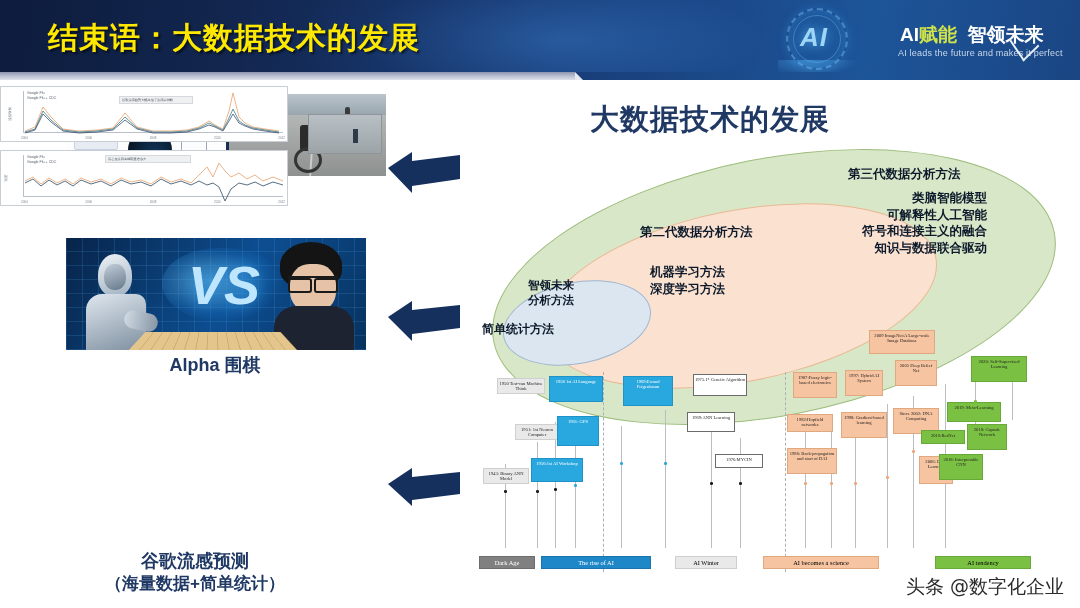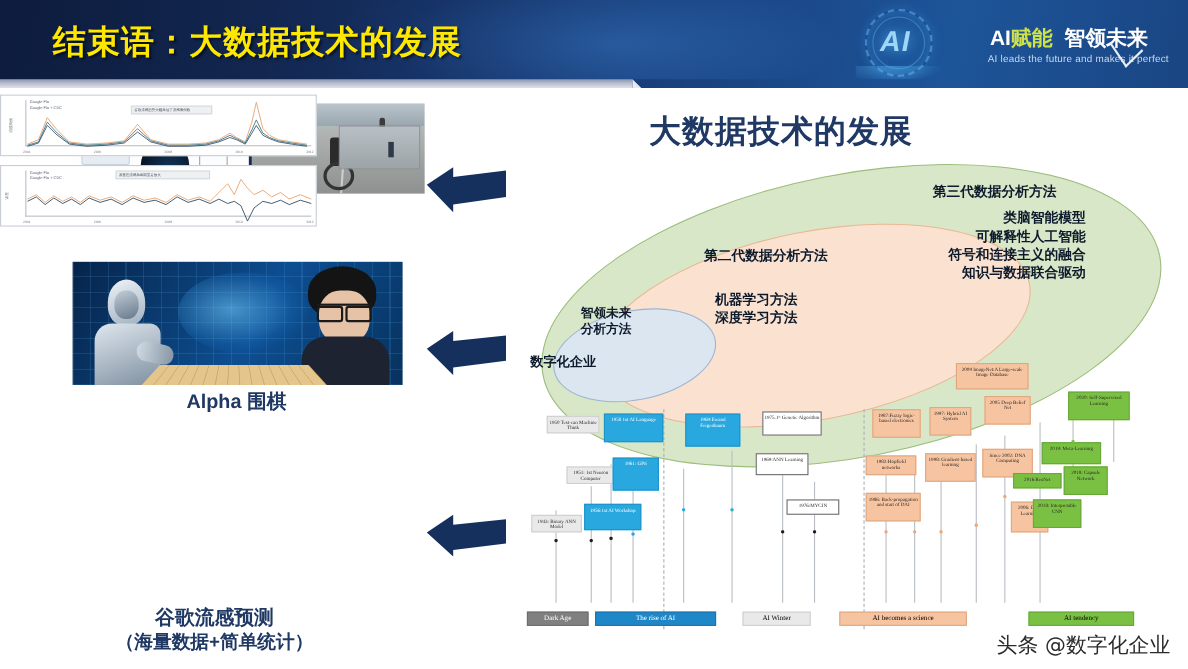--- a/index.html
+++ b/index.html
@@ -316,20 +316,21 @@
       </div>
     </div>
 
     <div class="cap cap1">
       <div class="cap-title">天机芯片</div>
     </div>
 
     <div class="img-alpha">
       <div class="ag-circuit"></div>
       <div class="ag-brain"></div>
+      <div class="ag-vs">VS</div>
       <div class="ag-robot">
         <div class="ag-robot-head"></div>
         <div class="ag-robot-face"></div>
         <div class="ag-robot-body"></div>
         <div class="ag-robot-arm"></div>
       </div>
       <div class="ag-human">
         <div class="ag-hair"></div>
         <div class="ag-face"></div>
         <div class="ag-glass"></div>
@@ -421,21 +422,21 @@
       <div class="venn-txt t-gen3-title">第三代数据分析方法</div>
       <div class="venn-txt t-gen3-body">类脑智能模型
 可解释性人工智能
 符号和连接主义的融合
 知识与数据联合驱动</div>
       <div class="venn-txt t-gen2-title">第二代数据分析方法</div>
       <div class="venn-txt t-gen2-body">机器学习方法
 深度学习方法</div>
       <div class="venn-txt t-gen1-title">智领未来
 分析方法</div>
-      <div class="venn-txt t-gen1-body">数字化企业</div>
+      <div class="venn-txt t-gen1-body">简单统计方法</div>
     </div>
 
     <div class="timeline">
 
       <div class="tl-div" style="left:128px; top:6px; height:200px;"></div>
       <div class="tl-div" style="left:310px; top:6px; height:200px;"></div>
 
       <div class="tl-stem" style="left:30px;  top:98px;  height:84px;"></div>
       <div class="tl-stem" style="left:62px;  top:76px;  height:106px;"></div>
       <div class="tl-stem" style="left:80px;  top:56px;  height:126px;"></div>

